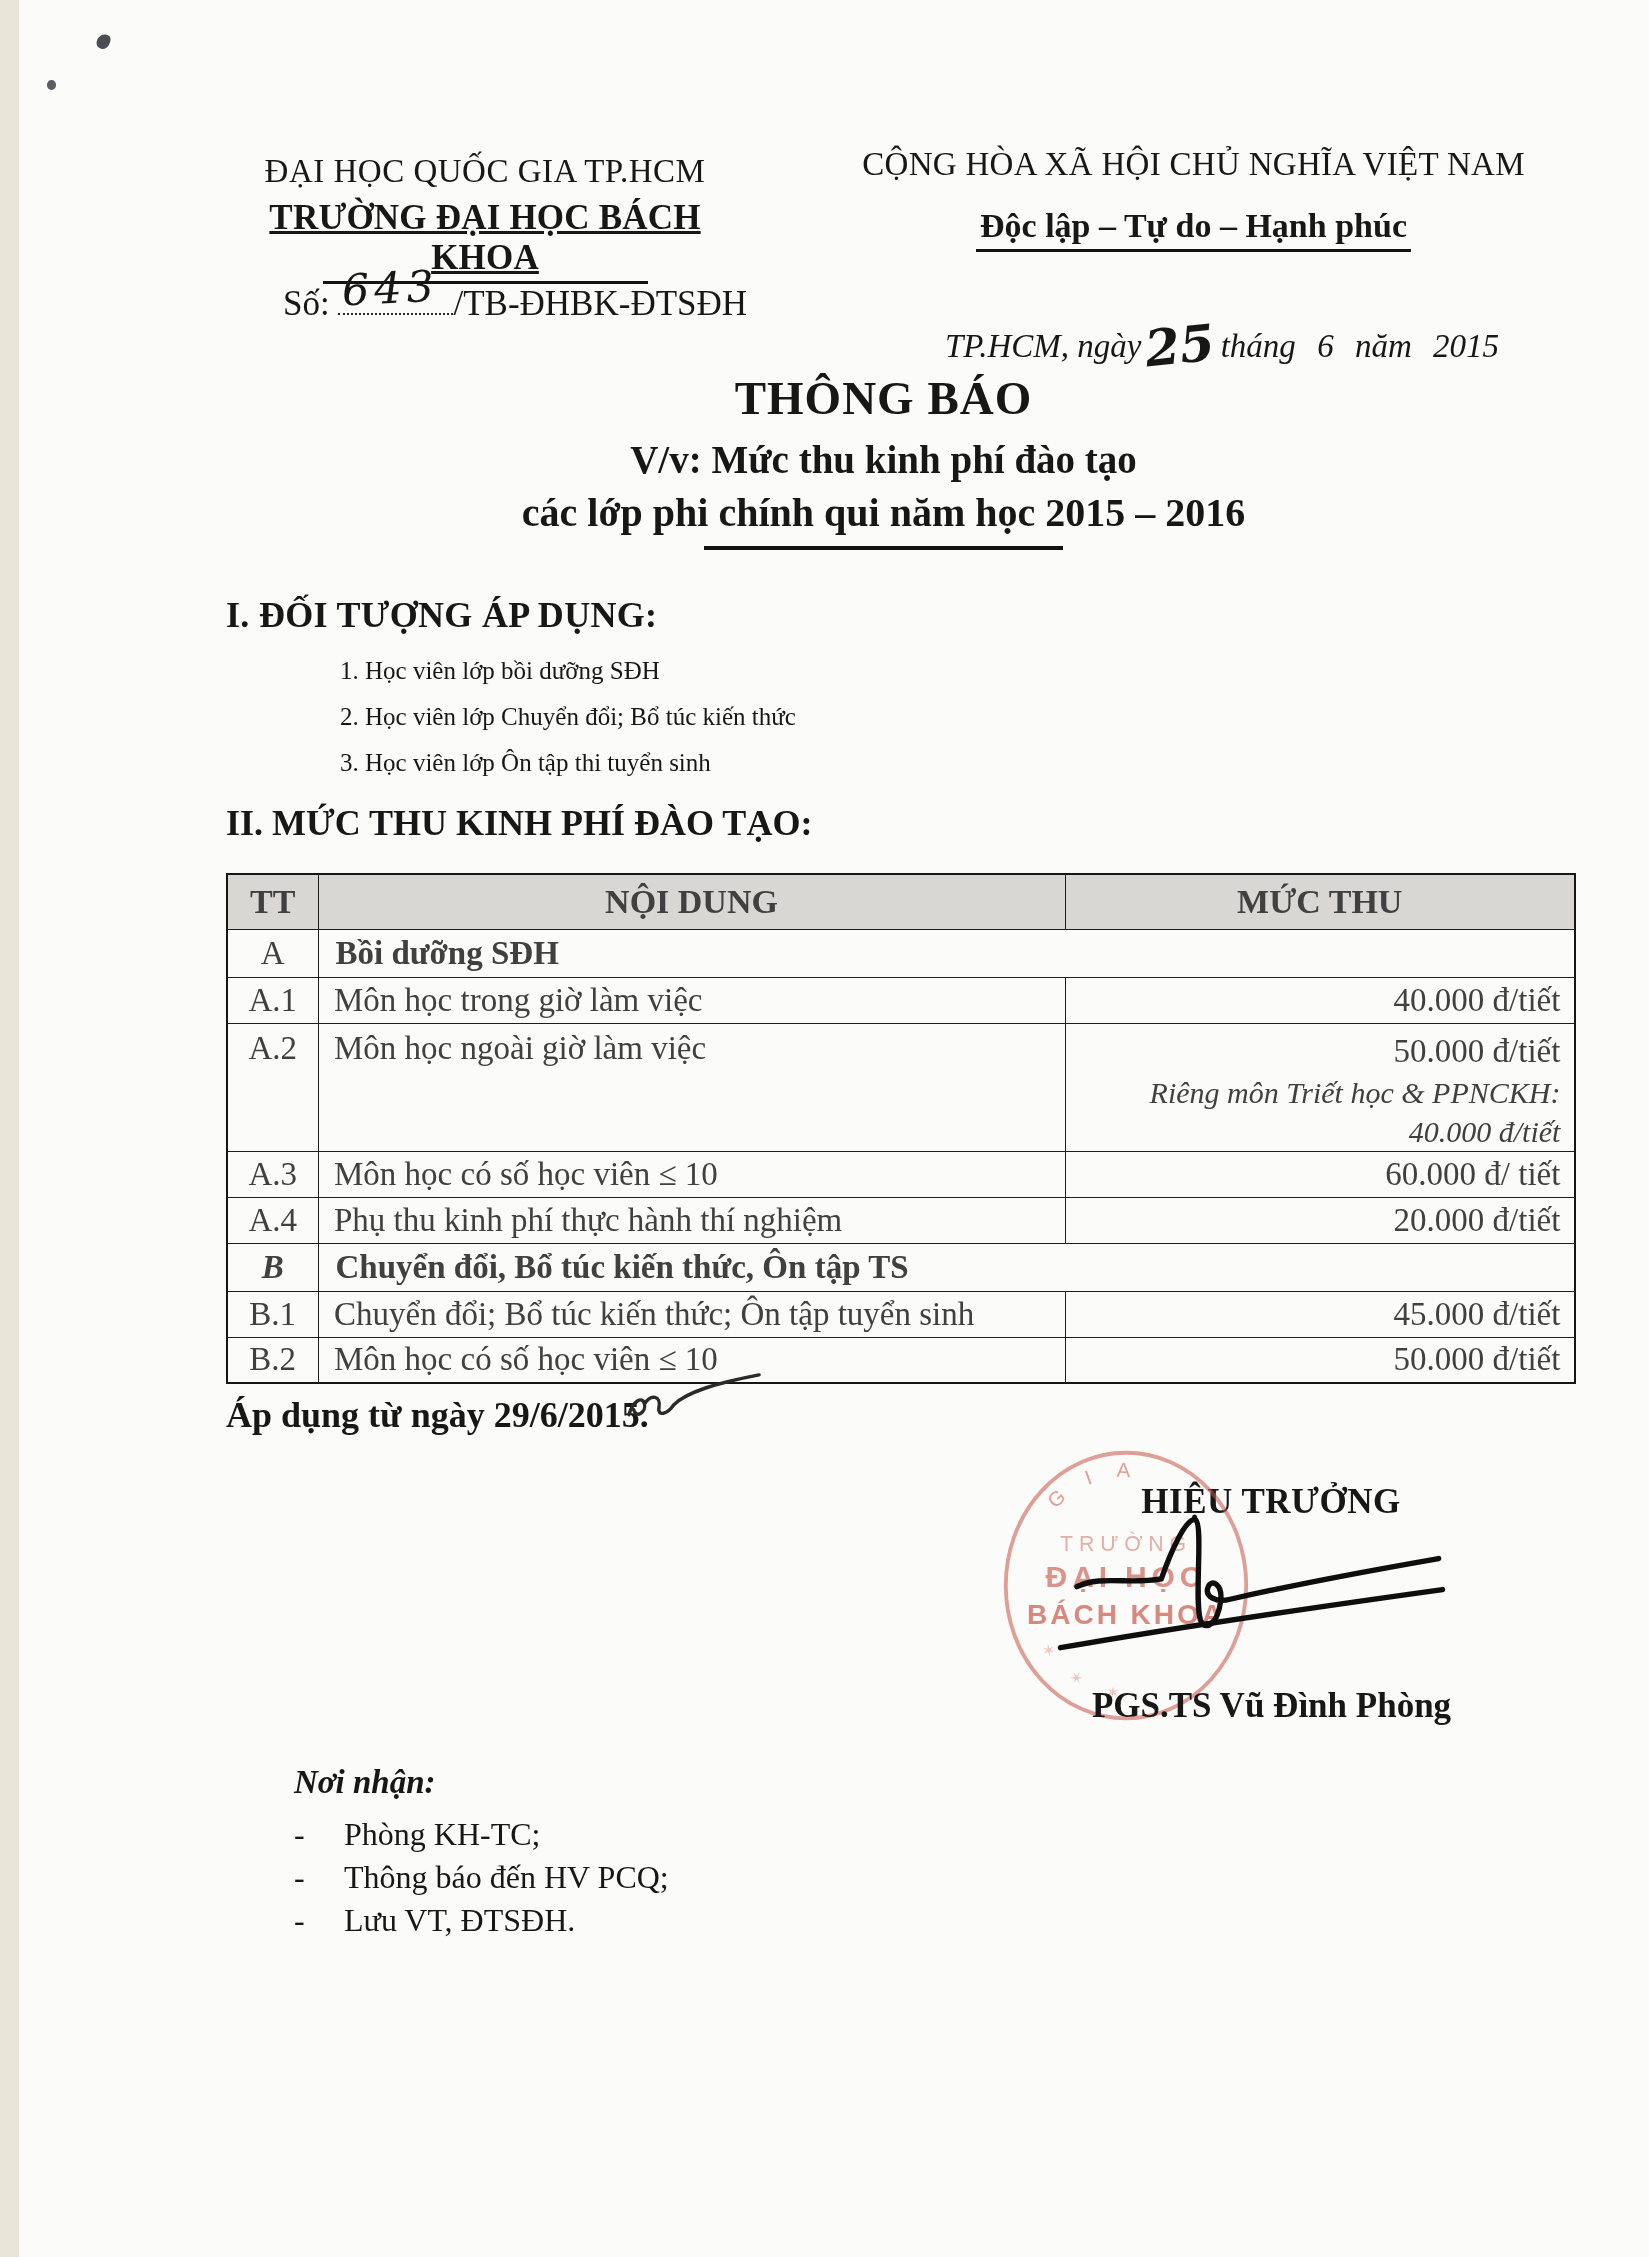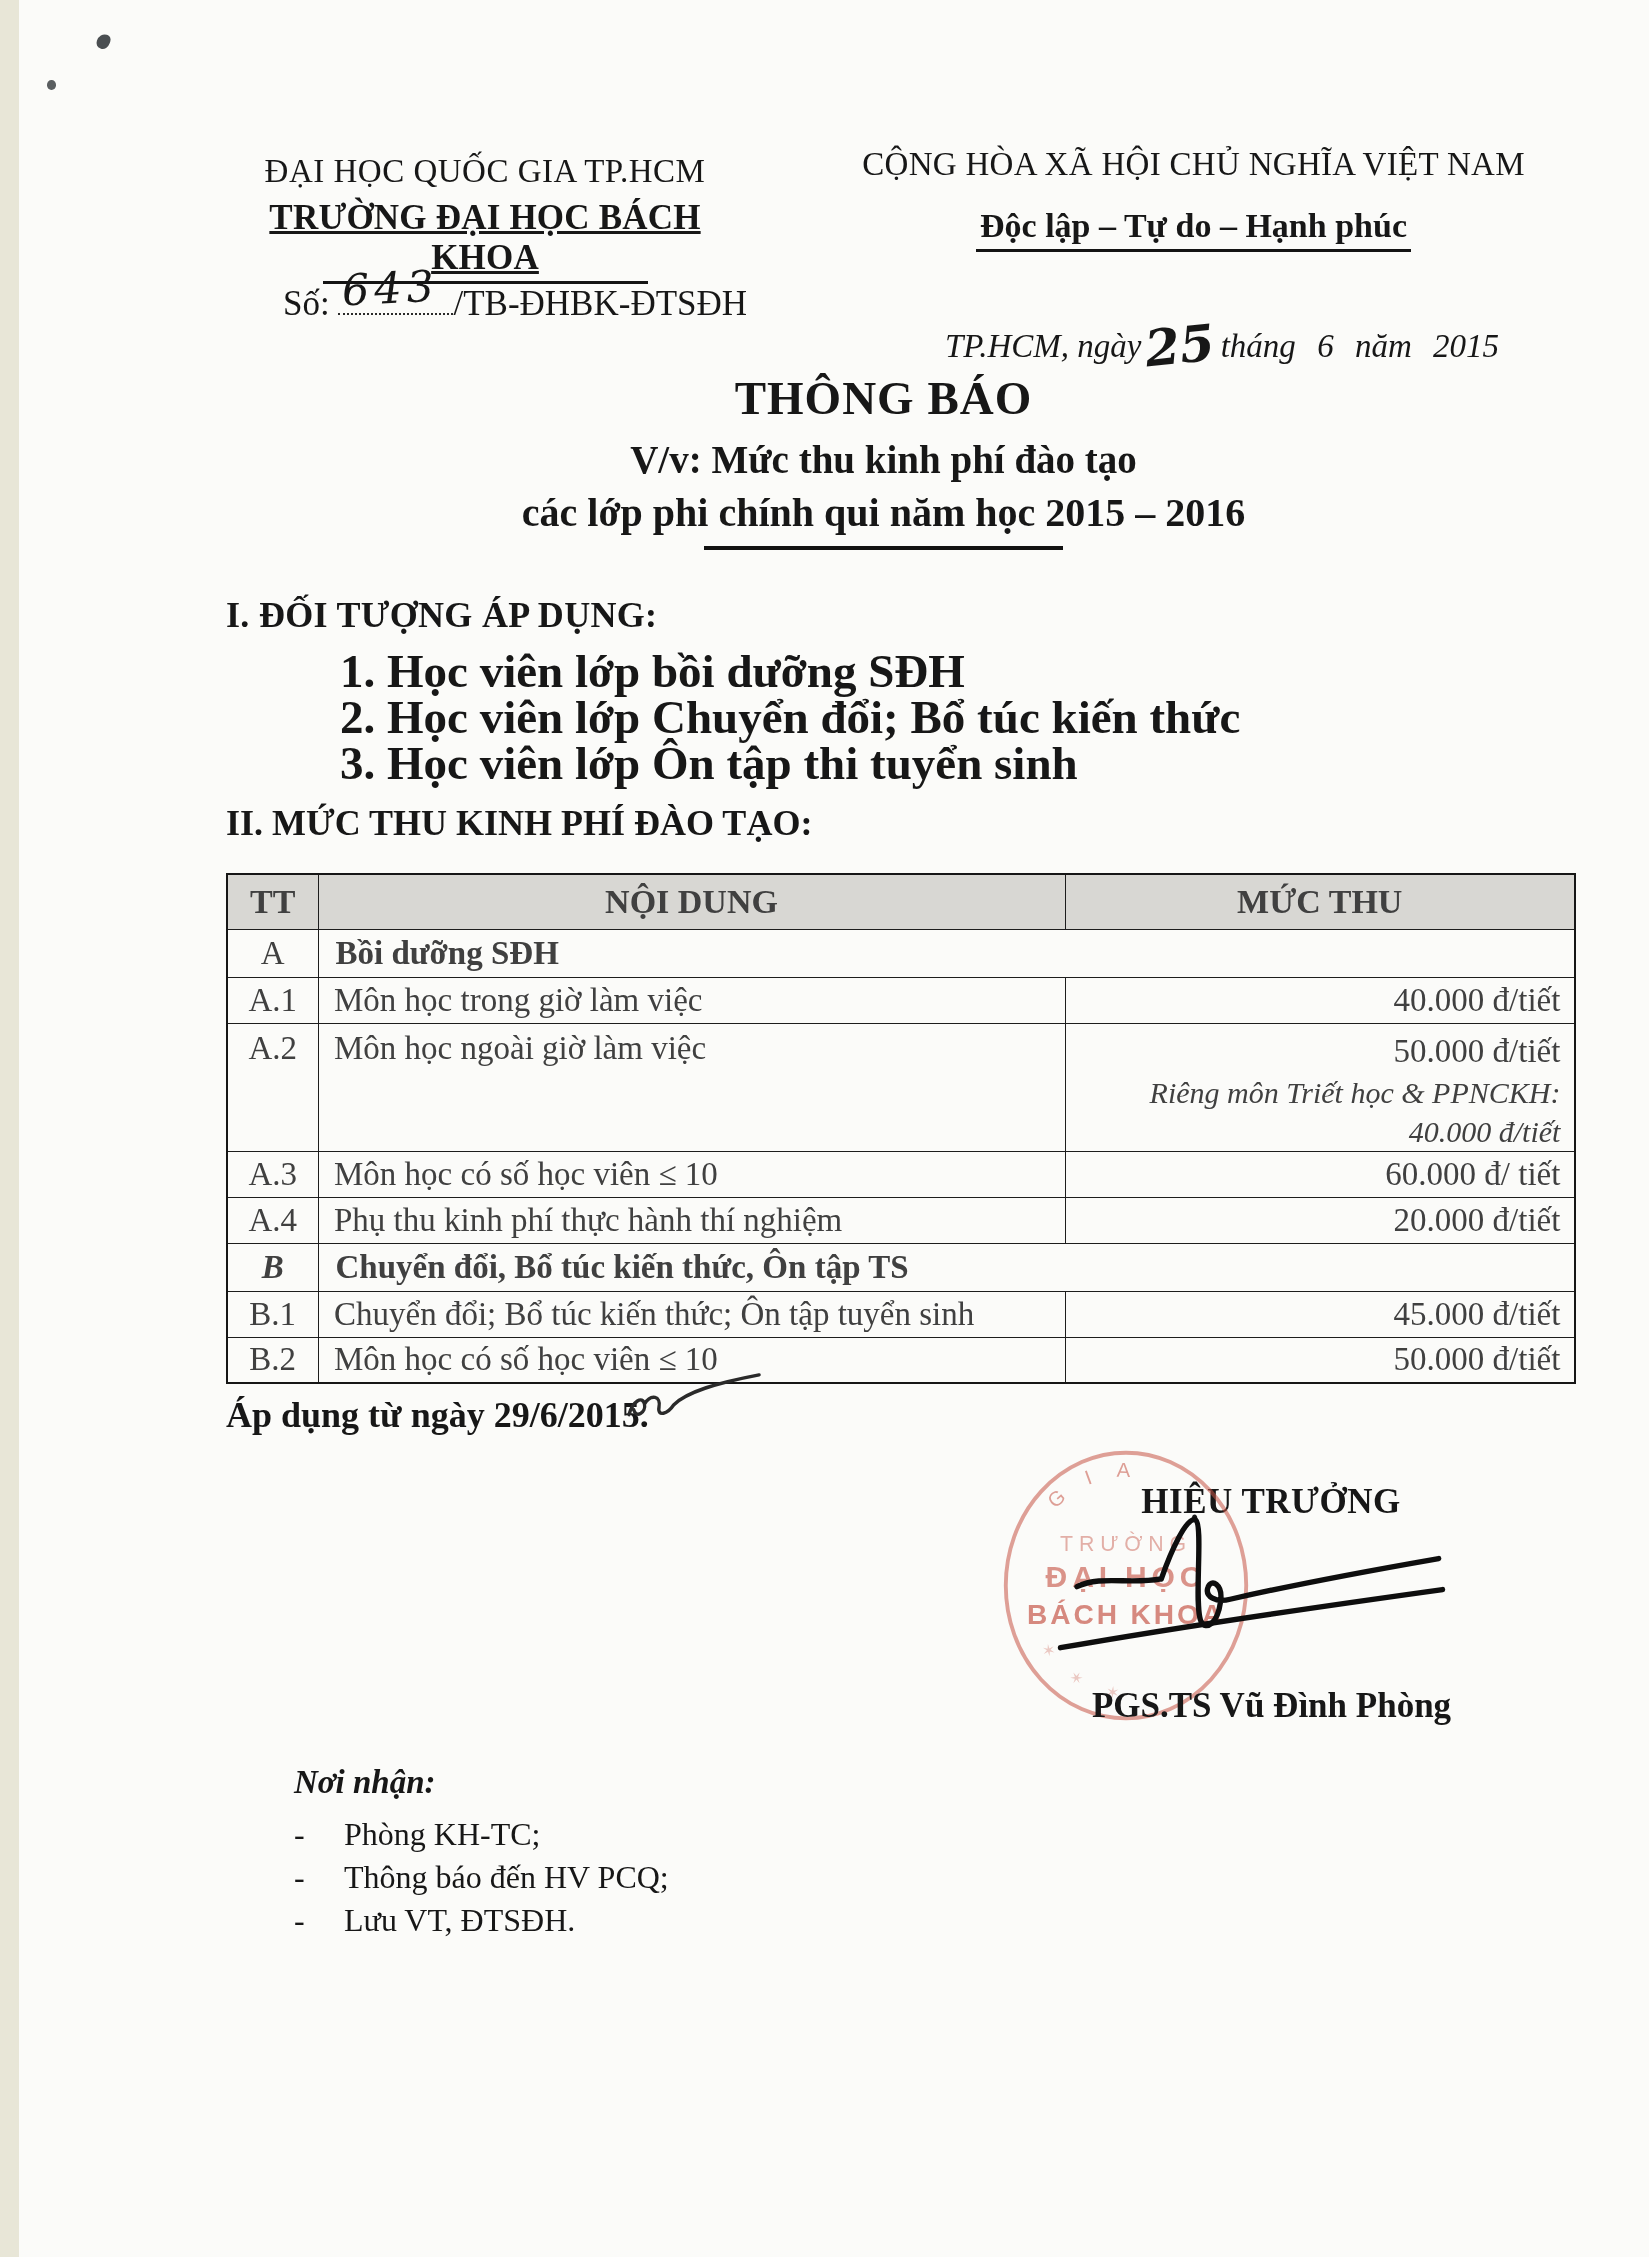--- a/index.html
+++ b/index.html
@@ -41,21 +41,21 @@
   
   .title-block{position:absolute;left:209px;top:371px;width:1349px;text-align:center;}
   .t1{font-size:47px;font-weight:bold;letter-spacing:1px;}
   .t2{font-size:39px;font-weight:bold;margin-top:11.6px;}
   .t3{font-size:40px;font-weight:bold;margin-top:7.8px;}
   .t-underline{width:359px;border-bottom:4.9px solid #121212;margin:9.7px auto 0;}
 
   
   .section1{position:absolute;left:226px;top:594px;}
   .sec-heading{font-size:36px;font-weight:bold;letter-spacing:0.3px;}
-  .s1-items{margin:11.6px 0 0 114px;font-size:47px;line-height:46px;font-weight:bold;}
+  .s1-items{margin:11.6px 0 0 114px;font-size:25px;line-height:46px;}
   .section2-heading{position:absolute;left:226px;top:802px;font-size:36px;font-weight:bold;}
 
   
   .fee-table{position:absolute;left:226px;top:873px;width:1349px;
              border-collapse:collapse;font-size:33px;color:#404040;
              border:2.9px solid #161616;table-layout:fixed;}
   .fee-table th,.fee-table td{border:1.9px solid #1d1d1d;padding:0 9.7px;}
   .fee-table thead th{background:#d8d7d3;font-weight:bold;font-size:34px;height:50px;padding:1.9px 0;}
   td.tt{text-align:center;padding:0 1.9px;}
   td.noidung{text-align:left;padding-left:15.5px;}

